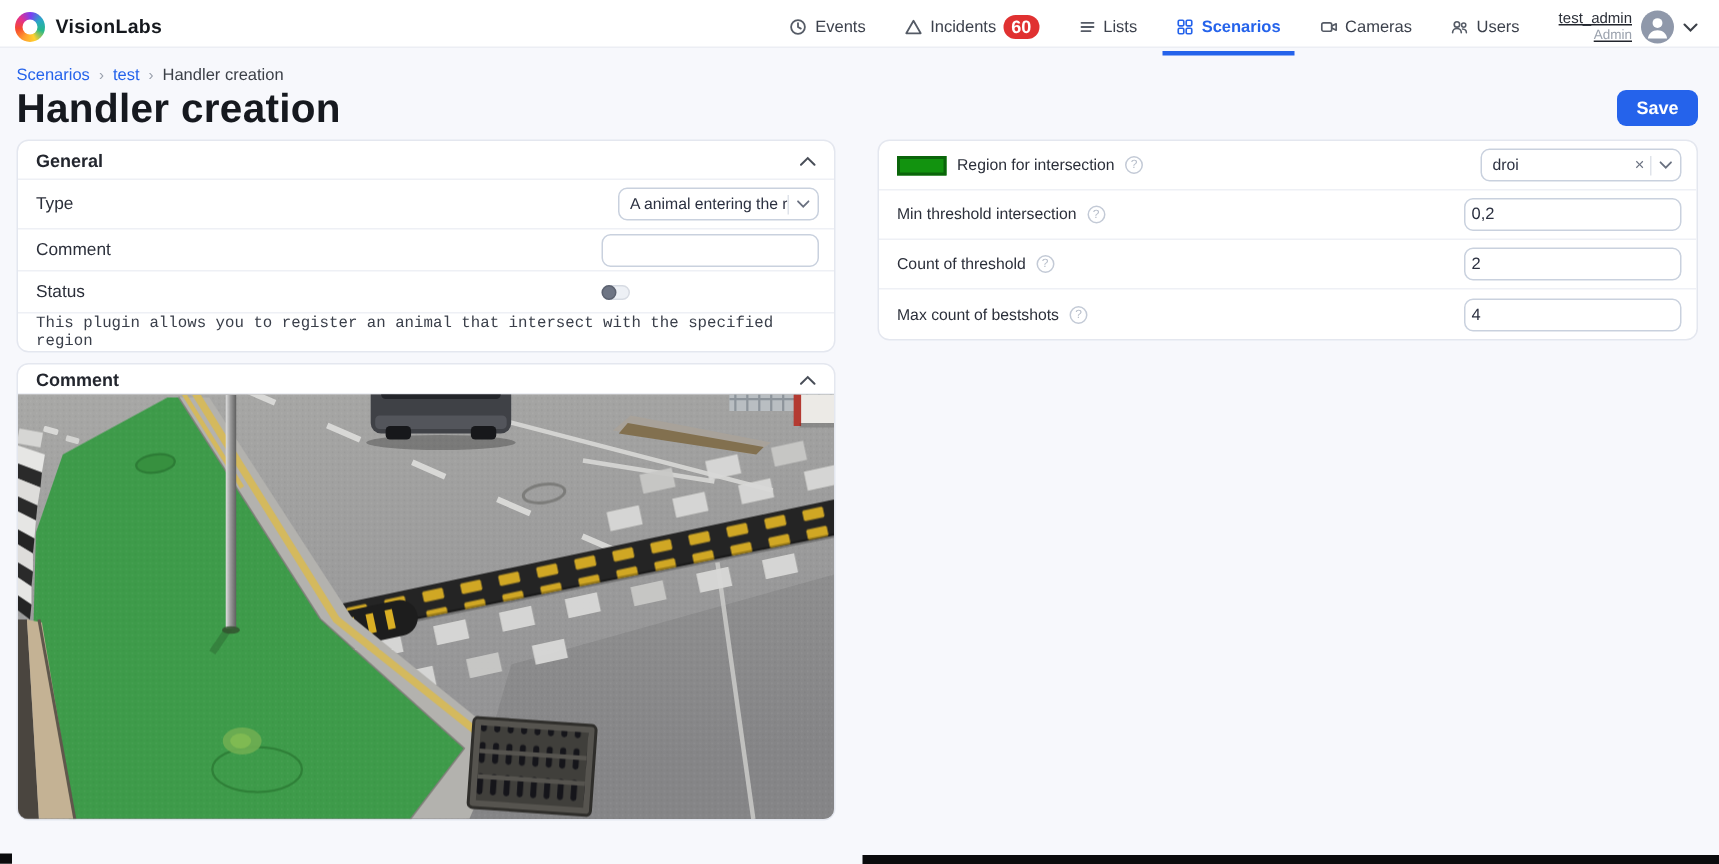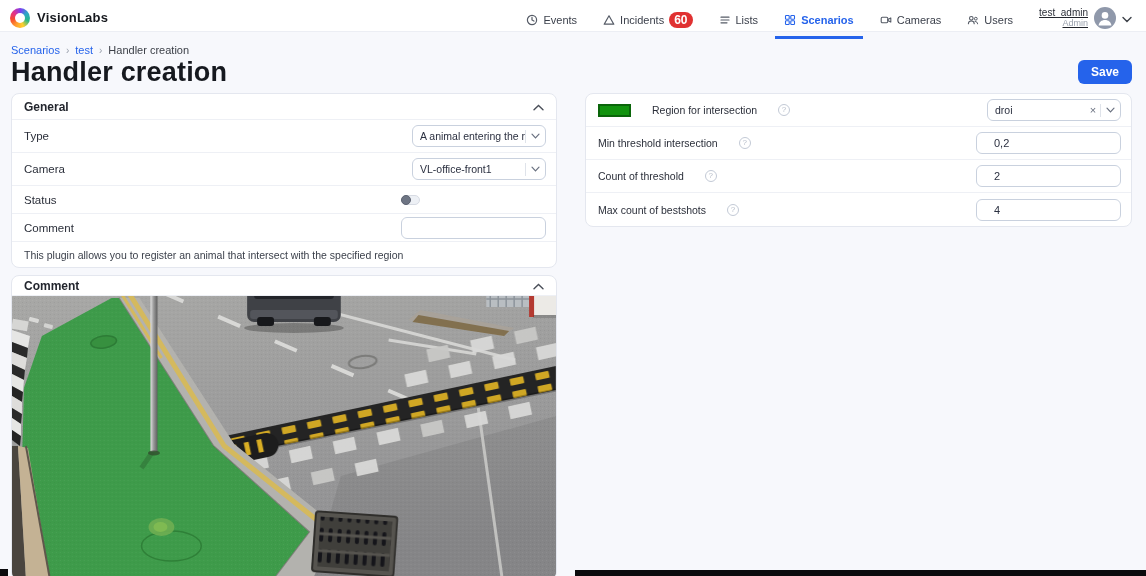--- a/index.html
+++ b/index.html
@@ -5,21 +5,21 @@
   * { box-sizing: border-box; }
   html,body { margin:0; padding:0; }
   body {
     width:1146px; height:576px; position:relative; overflow:hidden;
     background:#f7f8fc; font-family:"Liberation Sans", sans-serif; color:#22252c;
   }
 
   
   .topbar {
     height:32px; background:#fff; border-bottom:1px solid #eceef4;
-    display:flex; padding:4px 14px 0 10px; position:relative; z-index:6;
+    display:flex; align-items:center; padding:4px 14px 0 10px; position:relative; z-index:6;
   }
   .brand { display:flex; align-items:center; gap:7px; cursor:pointer; }
   .logo {
     width:20px; height:20px; border-radius:50%; position:relative; flex:none;
     background:conic-gradient(from 210deg,#ff9d2e,#f6482f,#e1308f,#7a3ff2,#2aa7c7,#27b889,#ffd02e,#ff9d2e);
   }
   .logo::after { content:""; position:absolute; inset:5px; background:#fff; border-radius:50%; }
   .brand-name { font-size:13px; font-weight:700; color:#15181d; letter-spacing:.2px; }
 
   nav { margin-left:auto; display:flex; align-items:center; gap:26px; height:32px; }
@@ -74,52 +74,52 @@
     height:26px; padding:0 12px; border-bottom:1px solid #eef0f5;
     font-size:12px; font-weight:700; color:#23262e; cursor:pointer;
   }
   .card-head.slim { height:20px; }
 
   .frow {
     display:flex; align-items:center; justify-content:space-between;
     padding:0 10px 0 12px; border-bottom:1px solid #eef0f5;
   }
   .frow:last-child { border-bottom:none; }
-  .h33 { height:33px; } .h28 { height:28px; } .h25 { height:25px; }
+  .h33 { height:33px; } .h28 { height:28px; } .h25 { height:25px;font-family:Liberation Mono, monospace; }
   .flabel { font-size:11.5px; color:#2b2f3a; }
 
   .select {
     width:134px; height:22px; border:1px solid #c9d1de; border-radius:6px; background:#fff;
     display:flex; align-items:center; font-size:10.5px; color:#2b3040; cursor:pointer;
   }
   .select .val { flex:1; padding:0 7px; white-space:nowrap; overflow:hidden; }
   .select .clr { width:14px; text-align:center; color:#6a7180; font-size:11px; line-height:1; cursor:pointer; }
   .select .sep { width:1px; height:13px; background:#dfe3ea; flex:none; }
   .select .chev { width:19px; display:flex; align-items:center; justify-content:center; }
 
   .text-input {
     width:145px; height:22px; border:1px solid #c9d1de; border-radius:6px;
-    font-size:11px; padding:0 17px; color:#2b3040; font-family:inherit; background:#fff;
+    font-size:11px; padding:0 4px; color:#2b3040; font-family:inherit; background:#fff;
   }
 
   .toggle { width:19px; height:10px; border-radius:6px; background:#edf0f5; border:1px solid #d7dbe3; position:relative; cursor:pointer; }
   .toggle .knob { position:absolute; left:-1px; top:-1px; width:10px; height:10px; border-radius:50%; background:#6e7584; border:1px solid #5c6270; }
 
   .helper { font-size:10.5px; color:#3a3f4a; padding:0 12px; display:flex; align-items:center; }
 
   .preview-body { height:283px; background:#9a9a9a; }
   .preview-body svg { display:block; }
 
   
   .srow {
     height:33px; display:flex; align-items:center; justify-content:space-between;
     padding:0 10px 0 12px; border-bottom:1px solid #eef0f5;
   }
   .srow:last-child { border-bottom:none; }
-  .lwrap { display:flex; align-items:center; gap:21px; font-size:10.5px; color:#2b2f3a; }
+  .lwrap { display:flex; align-items:center; gap:7px; font-size:10.5px; color:#2b2f3a; }
   .swatch { width:33px; height:13px; background:#12930f; border:2px solid #0a650a; flex:none; }
   .info-icon {
     width:12px; height:12px; border-radius:50%; border:1px solid #c3cad6; color:#b6bdc9;
     font-size:8px; line-height:10px; text-align:center; flex:none; cursor:pointer;
   }
 
   .bbar { position:absolute; bottom:0; height:6px; background:#0b0b0d; }
   .bbar.left { left:0; width:8px; height:7px; }
   .bbar.right { left:575px; right:0; }
 </style>
@@ -240,45 +240,33 @@
           <span class="val">A animal entering the region</span>
           <span class="sep"></span>
           <span class="chev">
               <svg width="9" height="6" viewBox="0 0 9 6">
                 <path d="M1 1.2 4.5 4.8 8 1.2" fill="none" stroke="#6a7180" stroke-width="1.2" stroke-linecap="round"></path>
               </svg>
             </span>
         </div>
       </div>
 
-      <div class="frow h33">
-        <span class="flabel">Camera</span>
-        <div class="select">
-          <span class="val">VL-office-front1</span>
-          <span class="sep"></span>
-          <span class="chev">
-              <svg width="9" height="6" viewBox="0 0 9 6">
-                <path d="M1 1.2 4.5 4.8 8 1.2" fill="none" stroke="#6a7180" stroke-width="1.2" stroke-linecap="round"></path>
-              </svg>
-            </span>
-        </div>
+
+      <div class="frow h28">
+        <span class="flabel">Comment</span>
+        <input class="text-input" type="text" value="" style="">
       </div>
 
       <div class="frow h28">
         <span class="flabel">Status</span>
         <span style="width:145px;display:flex;">
           <span class="toggle">
               <span class="knob"></span>
             </span>
         </span>
-      </div>
-
-      <div class="frow h28">
-        <span class="flabel">Comment</span>
-        <input class="text-input" type="text" value="" style="">
       </div>
 
       <div class="frow h25 helper">
         <span>This plugin allows you to register an animal that intersect with the specified region</span>
       </div>
     </div>
 
     <div class="card">
       <div class="card-head slim">
         <span>Comment</span>

